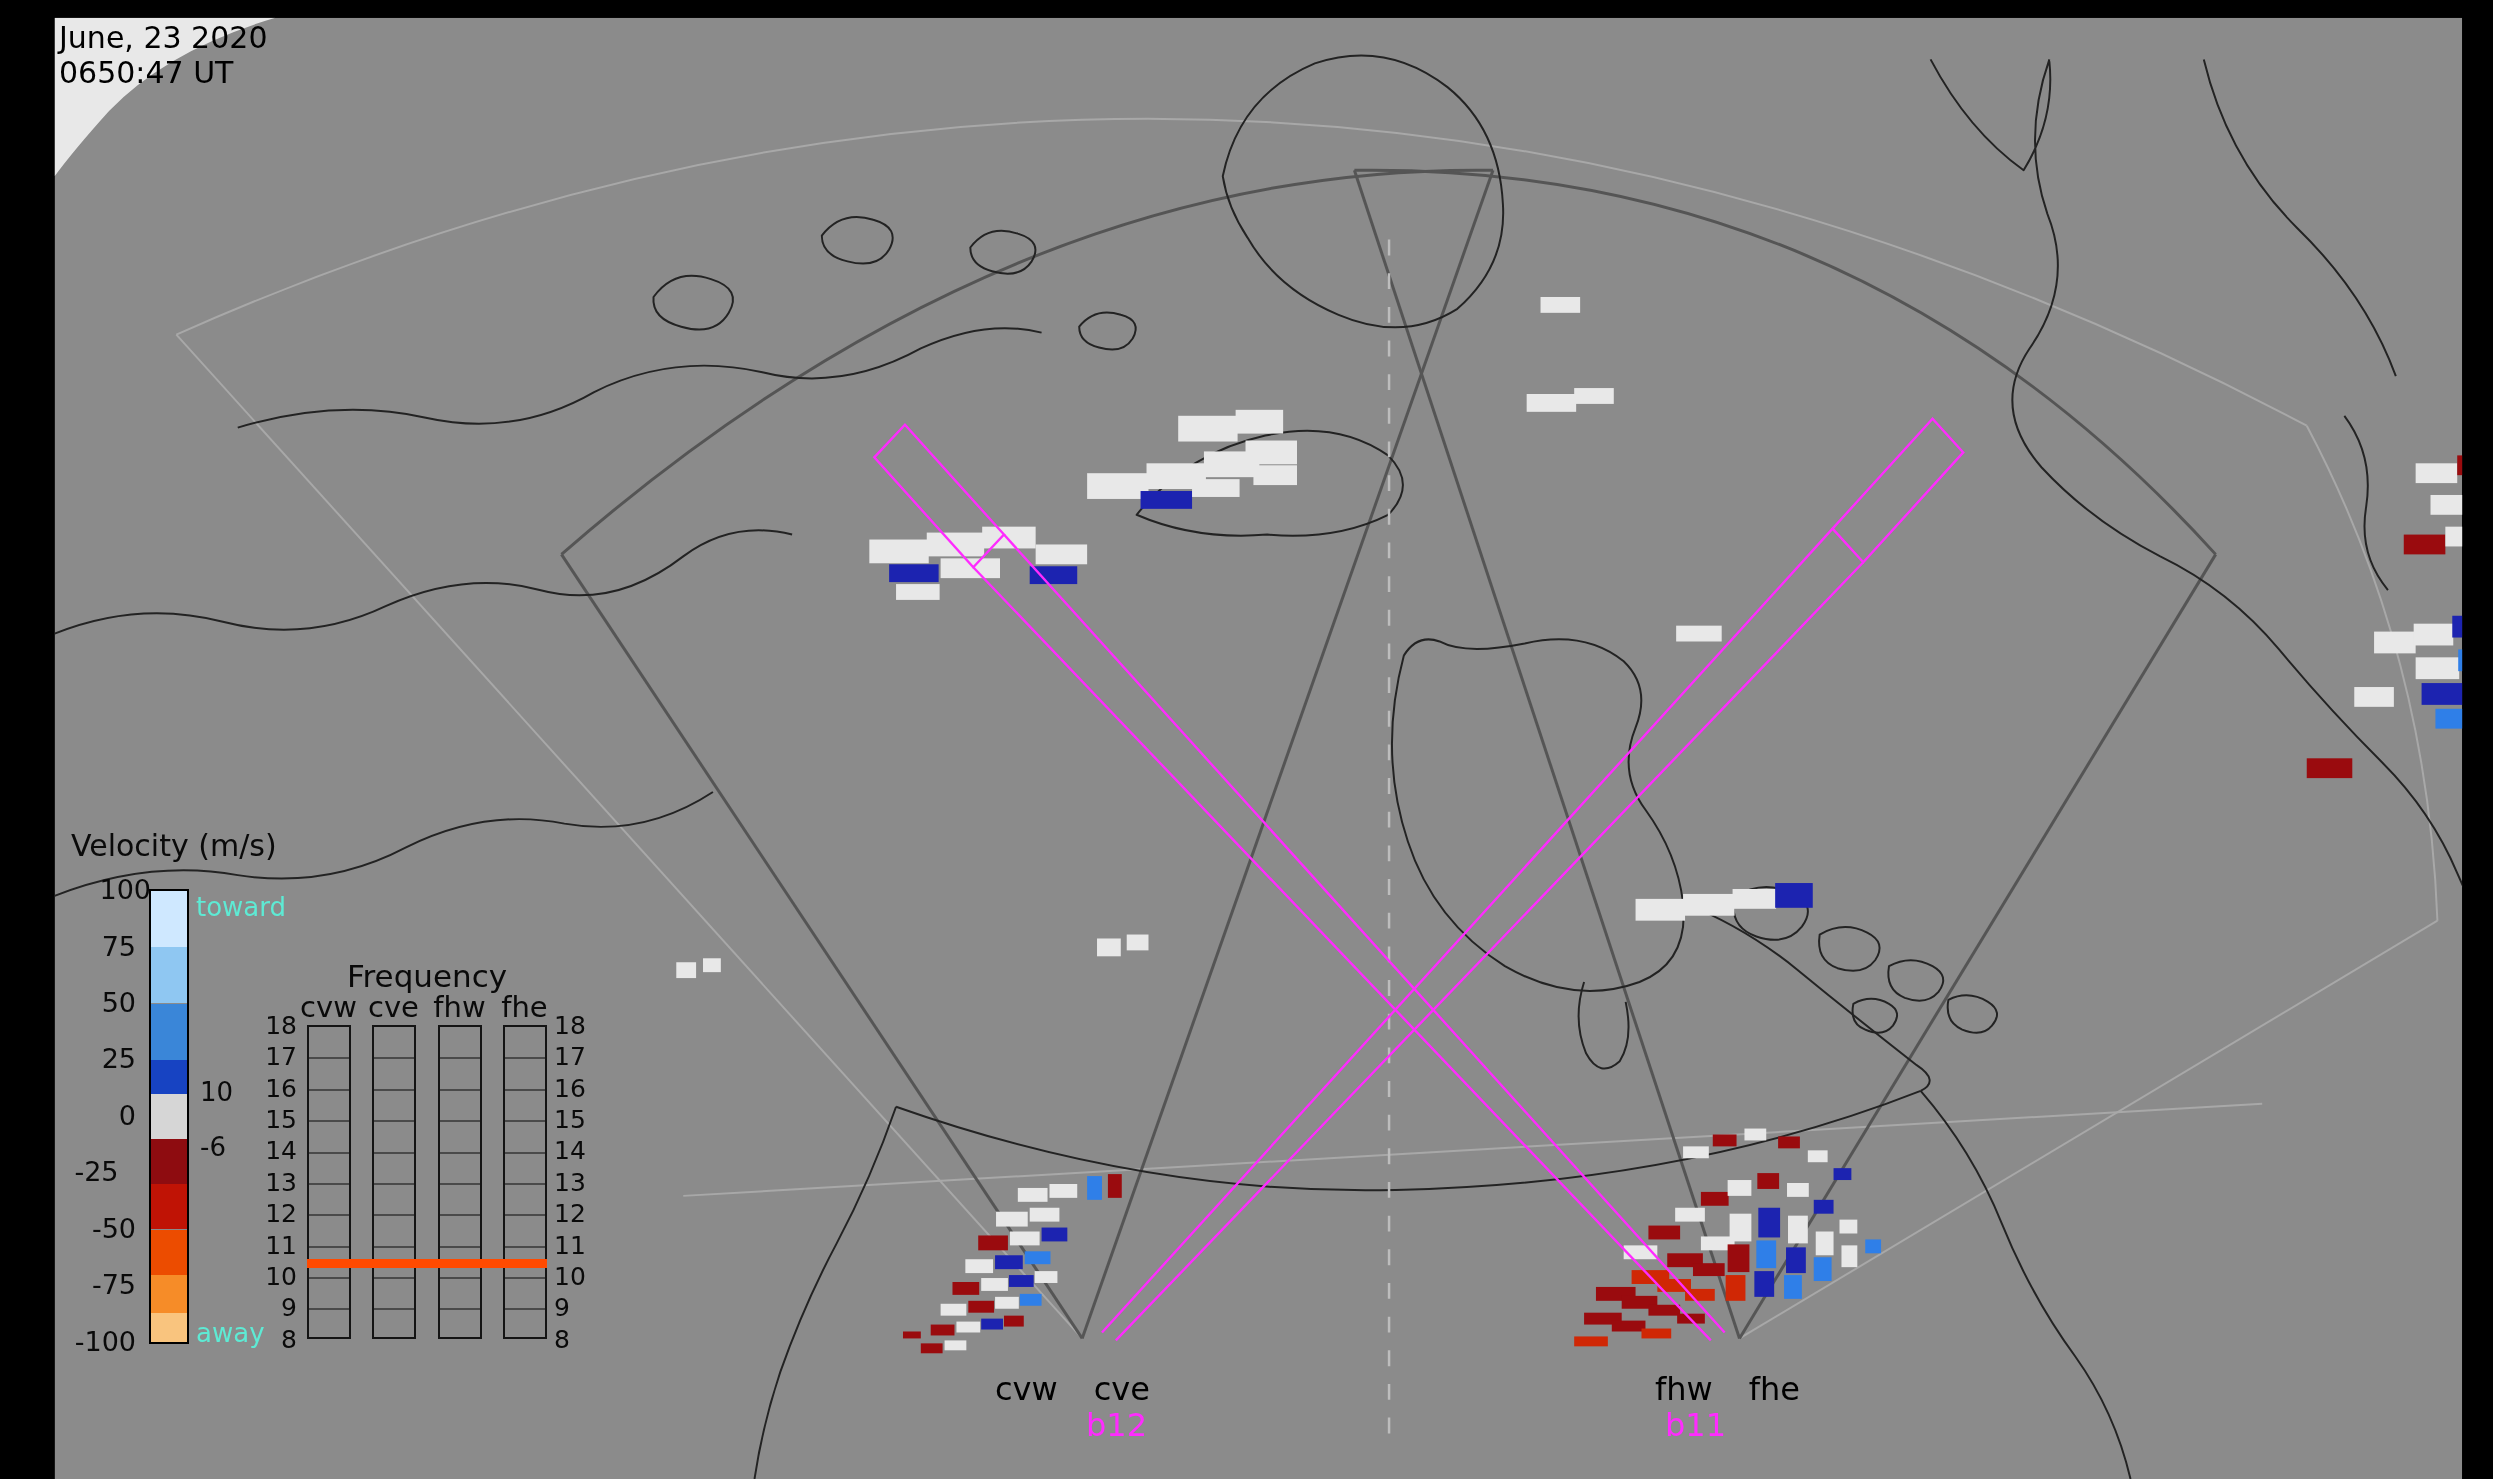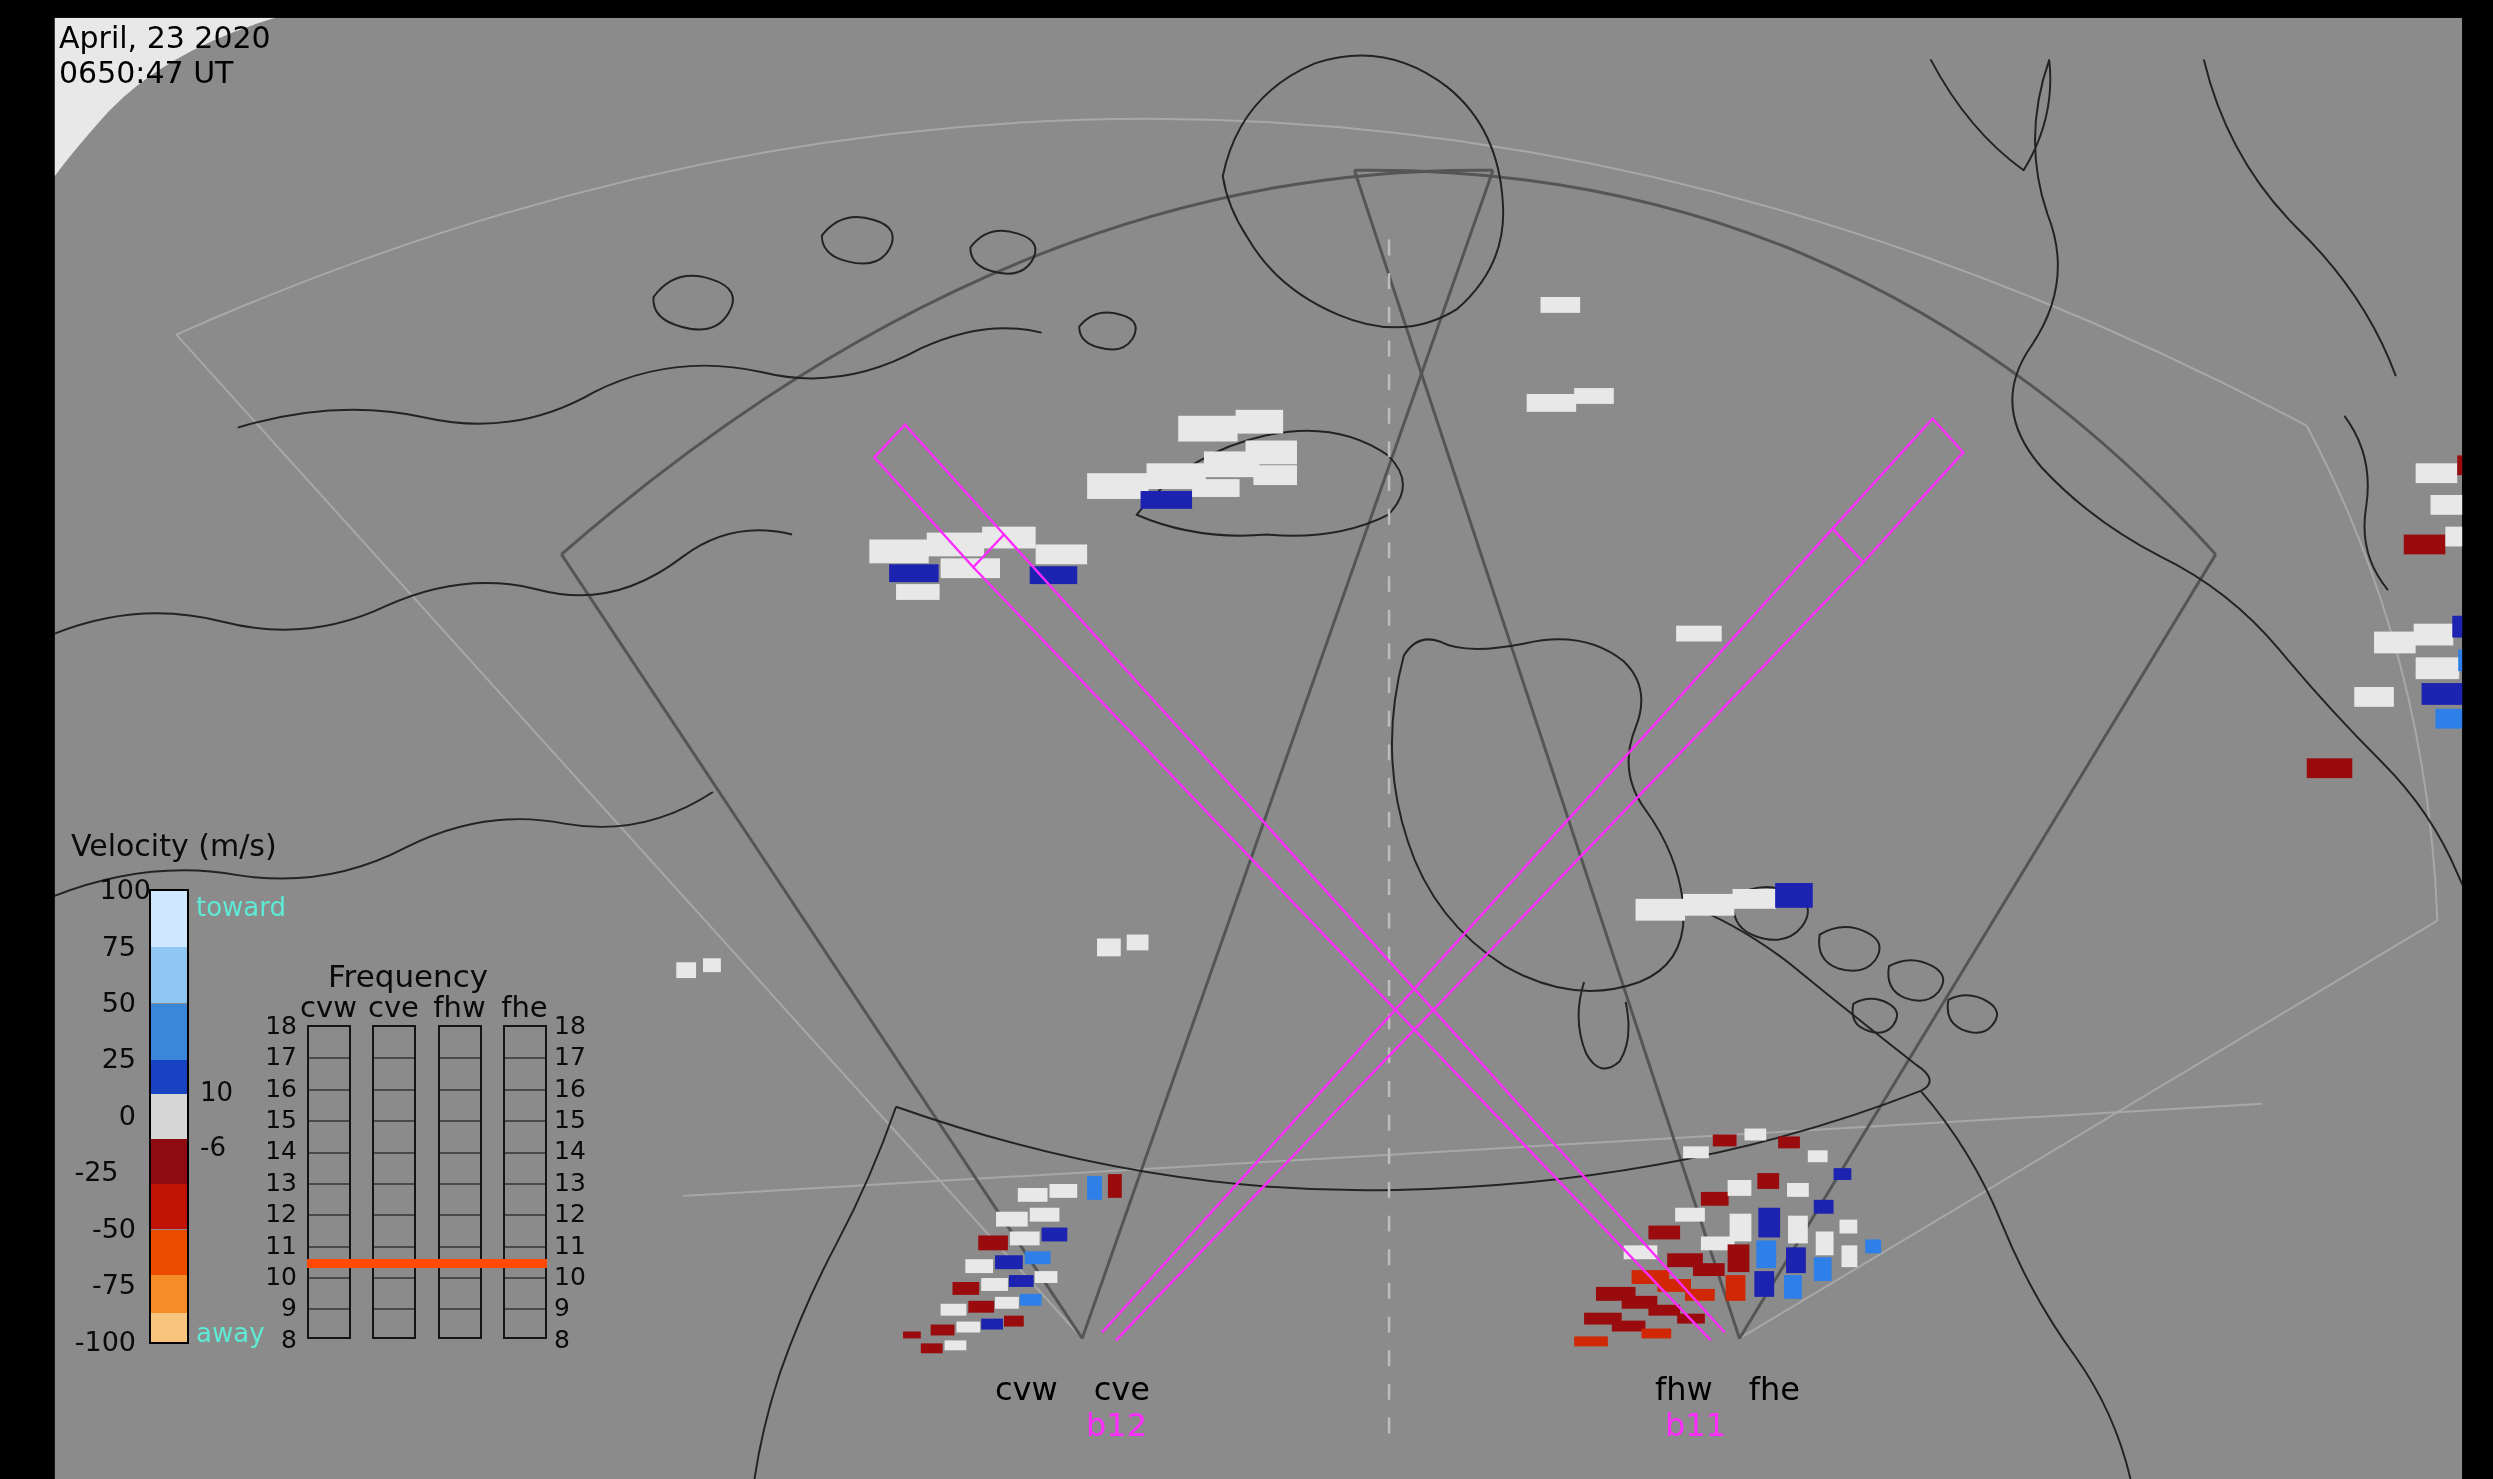--- a/index.html
+++ b/index.html
@@ -8,21 +8,21 @@
   .mapsvg{position:absolute;left:0;top:0;}
   .datebox{position:absolute;left:59px;top:20px;font-size:30px;line-height:35px;color:#000;}
   .vl-title{position:absolute;left:71px;top:828px;font-size:30px;color:#0a0a0a;}
   .vl-bar{position:absolute;left:149px;top:889px;width:36px;height:451px;border:2px solid #000;}
   .vl-seg{position:absolute;left:0;right:0;}
   .vl-tick{position:absolute;width:79px;text-align:right;font-size:27px;color:#0a0a0a;}
   .vl-inner{position:absolute;font-size:26px;color:#0a0a0a;}
   .vl-side{position:absolute;font-size:26px;color:#5eead4;}
   .lbl-toward{left:196px;top:892px;}
   .lbl-away{left:196px;top:1318px;}
-  .freq-title{position:absolute;left:328px;top:958px;width:198px;text-align:left;font-size:31px;color:#0a0a0a;}
+  .freq-title{position:absolute;left:328px;top:958px;width:198px;text-align:center;font-size:31px;color:#0a0a0a;}
   .freq-header{position:absolute;text-align:center;font-size:29px;color:#0a0a0a;}
   .freq-box{position:absolute;border:2px solid #141414;box-sizing:border-box;}
   .freq-line{position:absolute;left:0;right:0;height:2px;background:#4a4a4a;}
   .freq-scale{position:absolute;font-size:25px;color:#0a0a0a;}
   .freq-active{position:absolute;}
   .site-label{position:absolute;display:flex;gap:36px;font-size:32px;color:#000;}
   .beam-label{position:absolute;font-size:32px;color:#ff2bff;}
 </style>
 </head>
 <body>
@@ -206,21 +206,21 @@
           <line x1="1742" y1="1346" x2="1014" y2="540" stroke="#ff2bff" stroke-width="2.4"></line>
           <line x1="1728" y1="1354" x2="983" y2="573" stroke="#ff2bff" stroke-width="2.4"></line>
           <polygon points="1014,540 914,429 883,462 983,573" fill="none" stroke="#ff2bff" stroke-width="2.4"></polygon>
         </g>
 
       <path d="M 55,18 L 278,18 Q 170,50 110,112 Q 74,152 55,178 Z" fill="#e8e8e8"></path>
     </g>
   </svg>
 
   <div class="datebox">
-    <div>April, 23 2020</div>
+    <div>June, 23 2020</div>
     <div>0650:47 UT</div>
   </div>
 
   <div class="vl-title">Velocity (m/s)</div>
   <div class="vl-bar">
       <div class="vl-seg" style="top: 0px; height: 56px; background: rgb(207, 232, 255);"></div>
       <div class="vl-seg" style="top: 56px; height: 56px; background: rgb(143, 199, 242);"></div>
       <div class="vl-seg" style="top: 113px; height: 56px; background: rgb(58, 134, 216);"></div>
       <div class="vl-seg" style="top: 169px; height: 34px; background: rgb(23, 67, 194);"></div>
       <div class="vl-seg" style="top: 203px; height: 45px; background: rgb(214, 214, 214);"></div>

